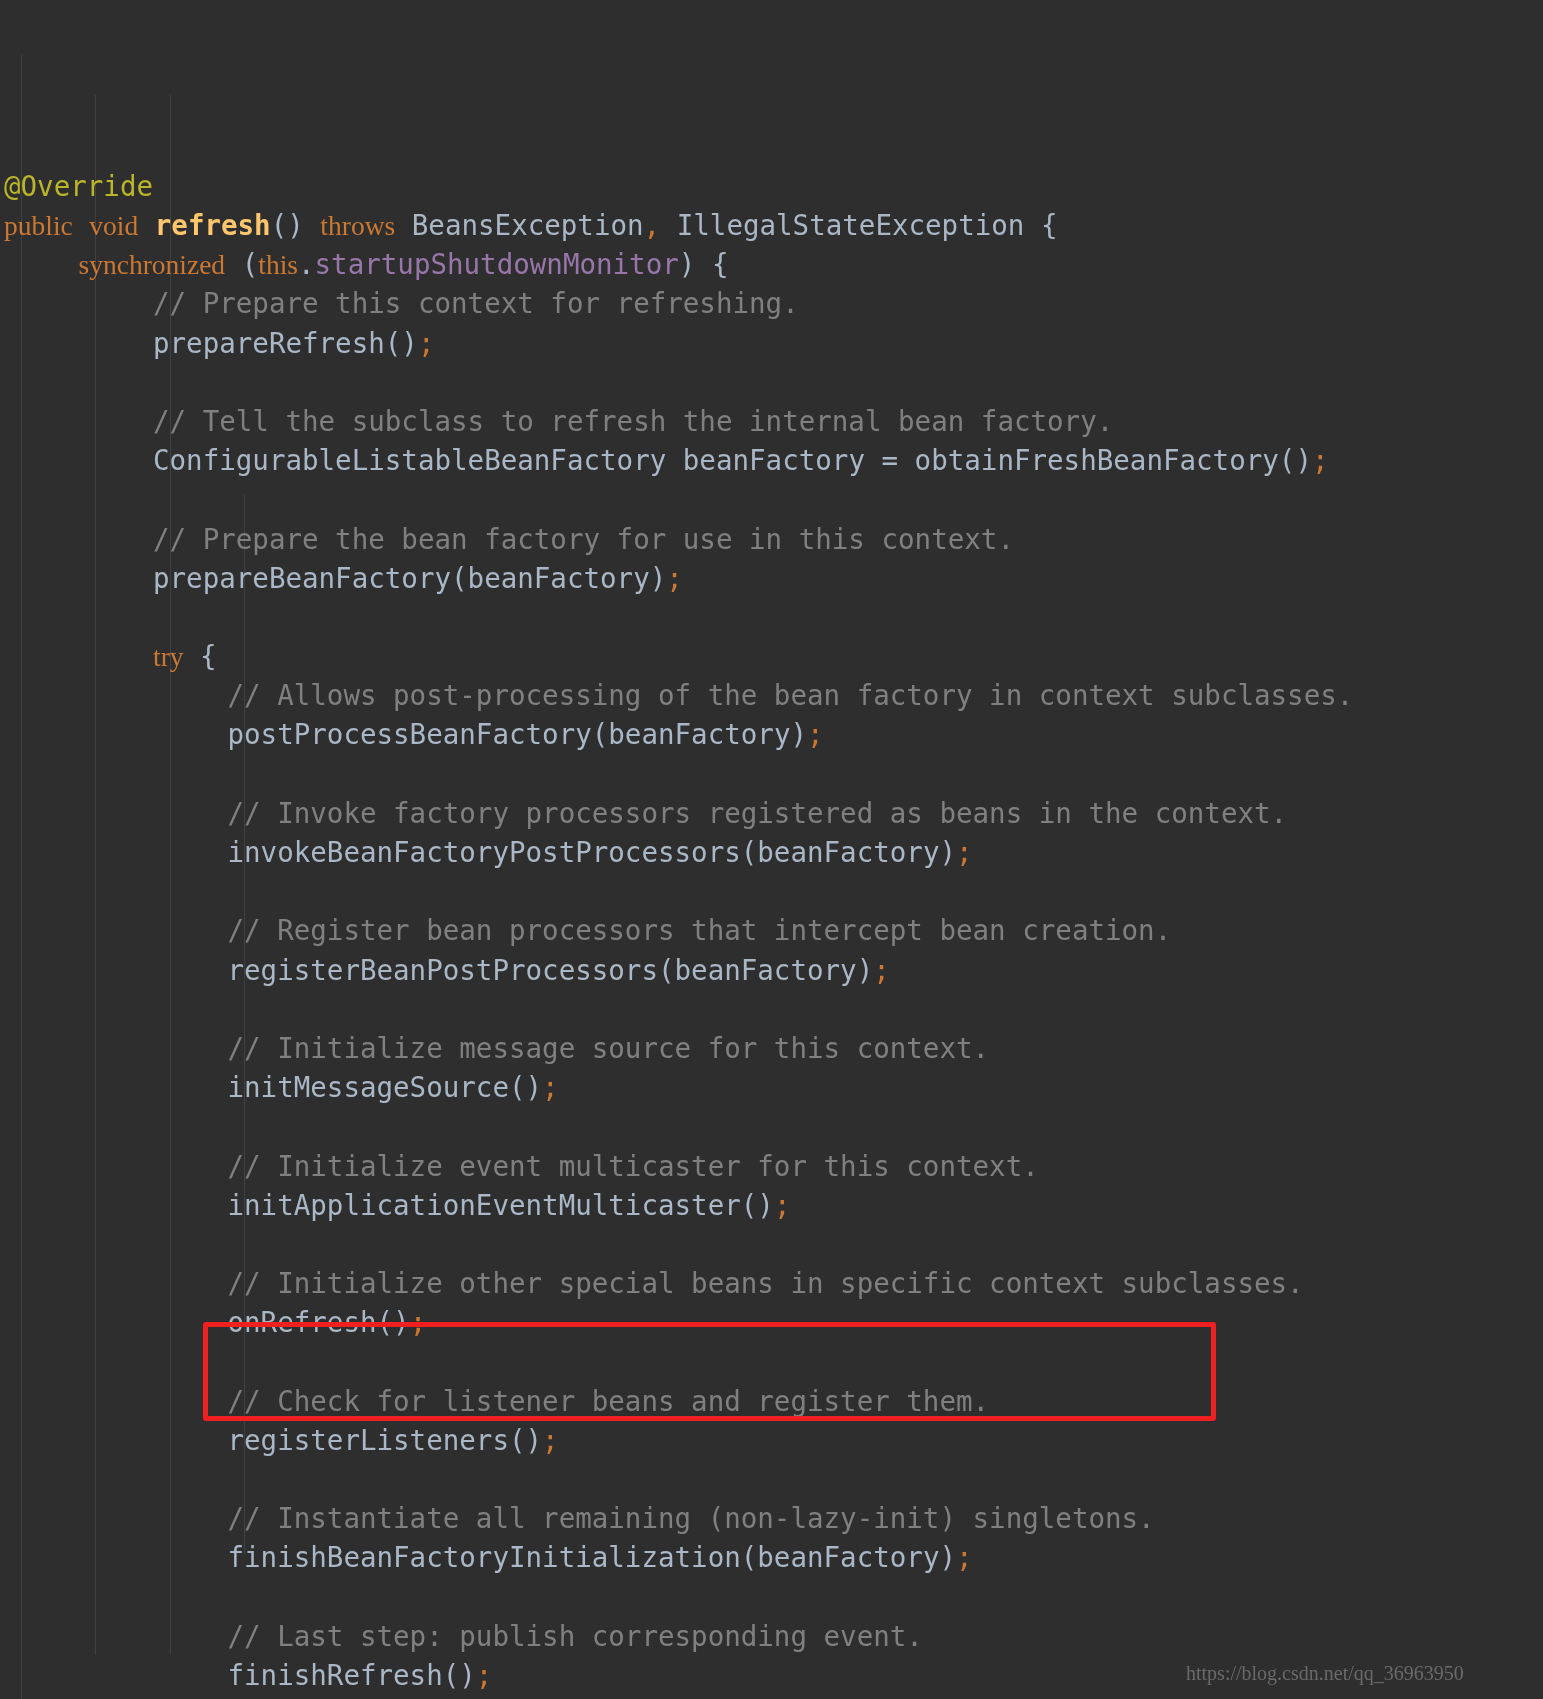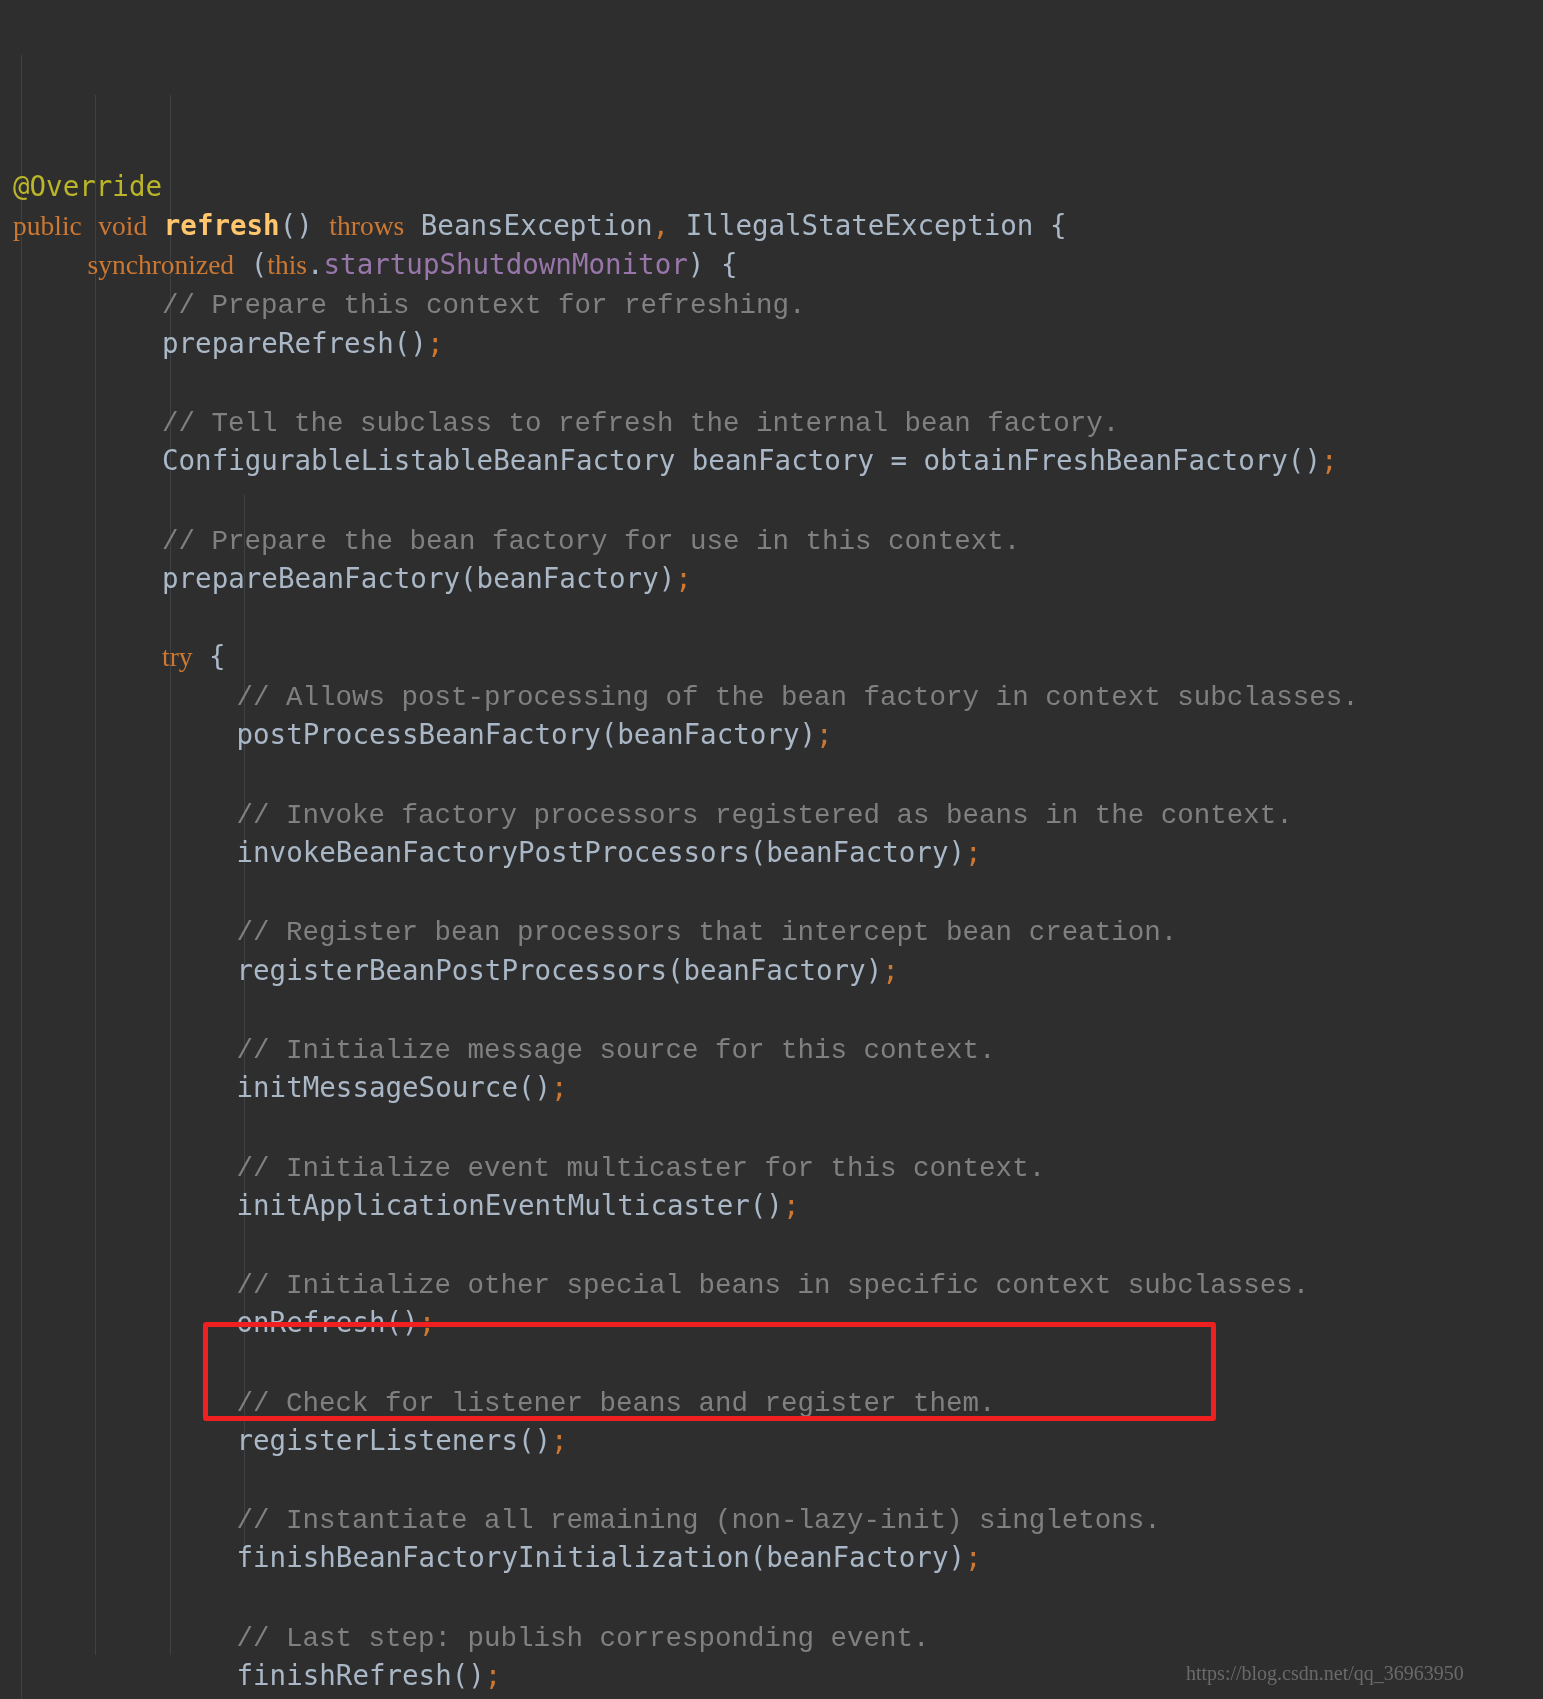--- a/index.html
+++ b/index.html
@@ -28,39 +28,39 @@
     font-size: 27.5px;
     line-height: 39.2px;
     letter-spacing: 0px;
     white-space: pre;
     color: #a9b7c6;
   }
 
   .ln {
     position: relative;
     height: 39.2px;
-    padding-left: 13px;
+    padding-left: 4px;
     white-space: pre;
   }
 
   
   .guide {
     position: absolute;
     top: 0;
     width: 1px;
     background: #3f4244;
   }
 
   
   .anno   { color: #bbb529; }            
   .kw     { color: #cc7832; font-family: Liberation Serif, serif; }            
   .mdecl  { color: #ffc66d; font-weight: bold; }            
   .ident  { color: #a9b7c6; }            
   .field  { color: #9876aa; }            
-  .cmt    { color: #808080; font-family: Liberation Mono, monospace; }            
+  .cmt    { color: #808080; }            
   .punc   { color: #a9b7c6; }            
   .semi   { color: #cc7832; }            
 
   
   #highlight-box {
     position: absolute;
     left: 203px;
     top: 1322px;
     width: 1013px;
     height: 99px;

